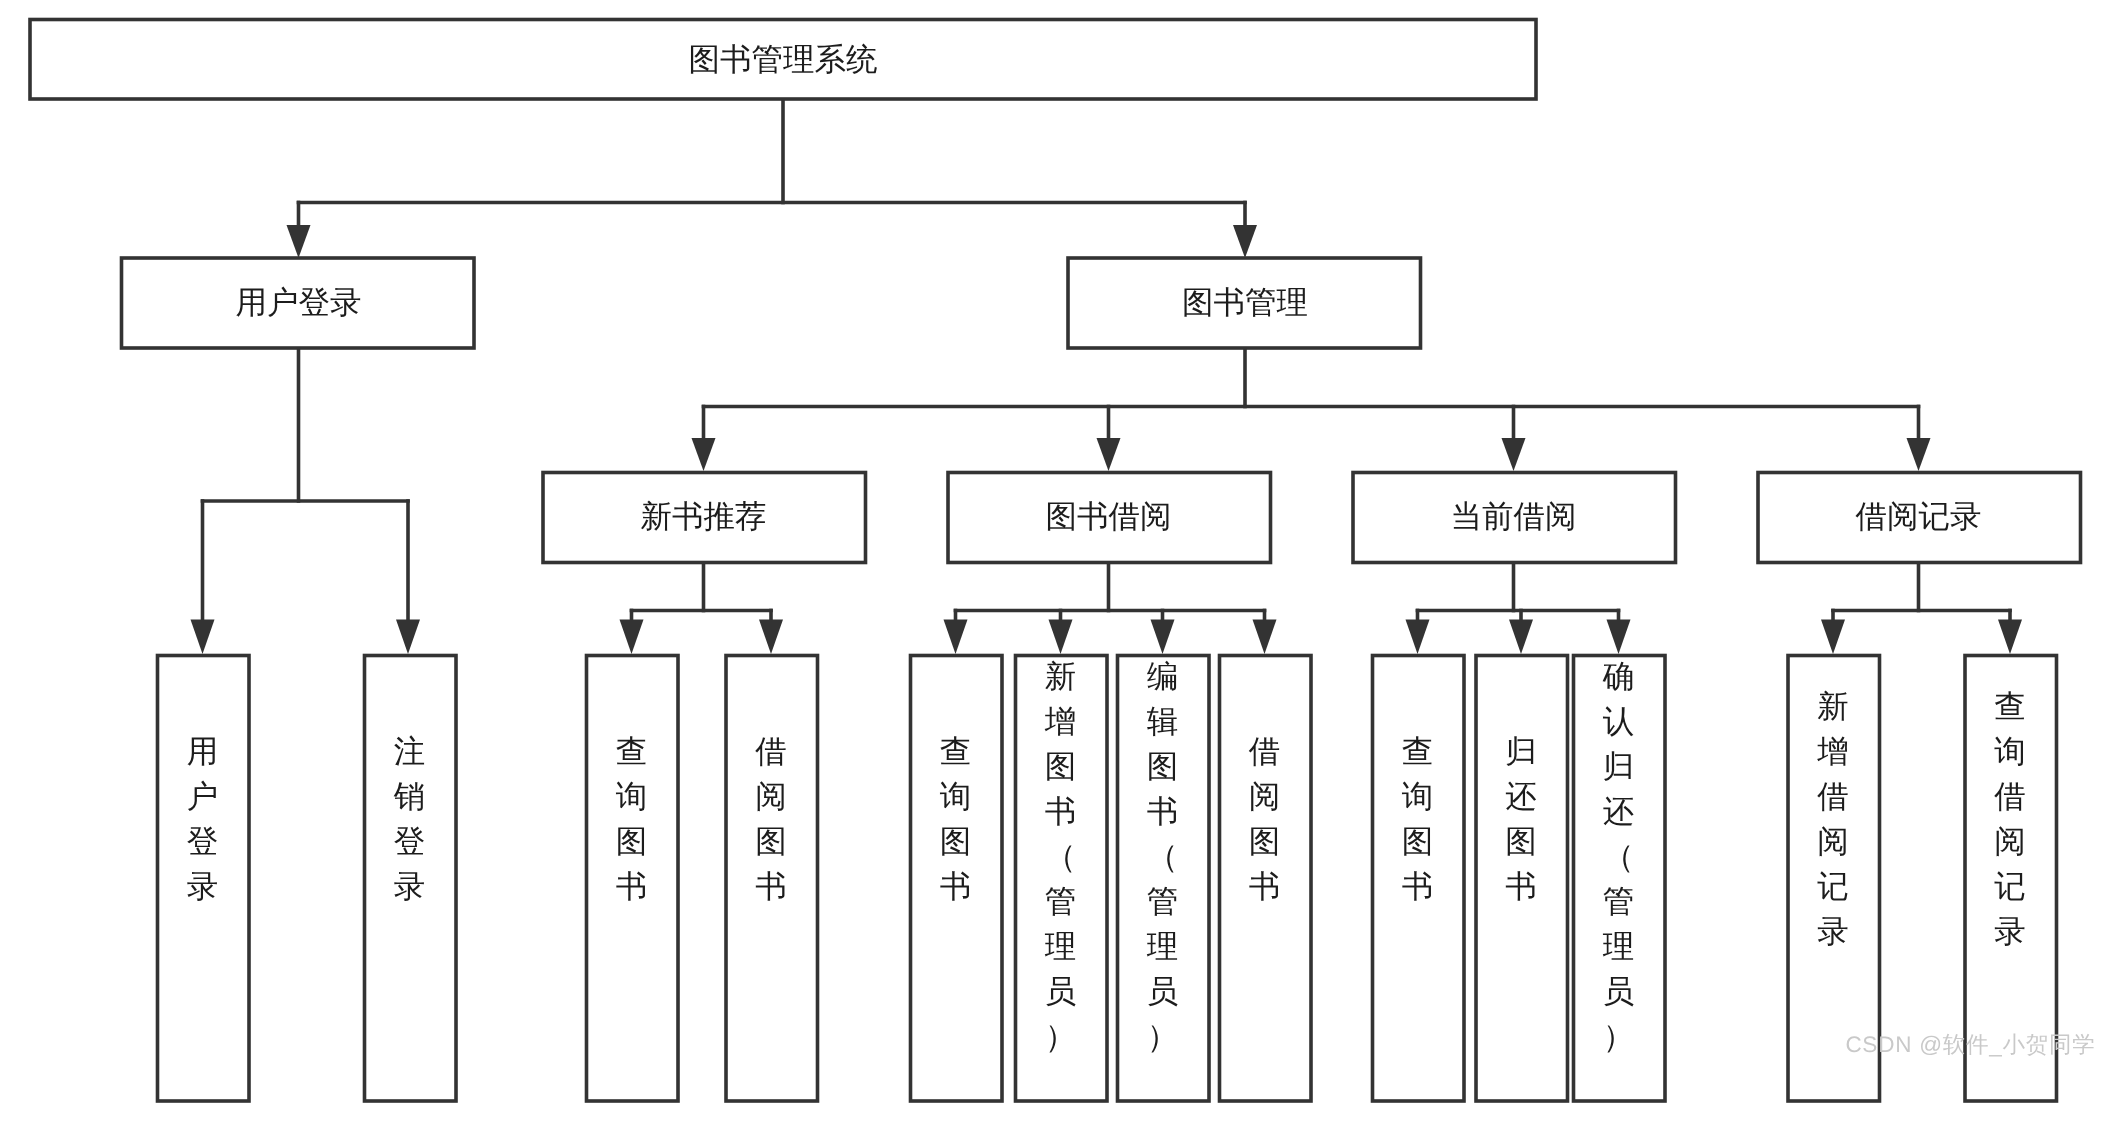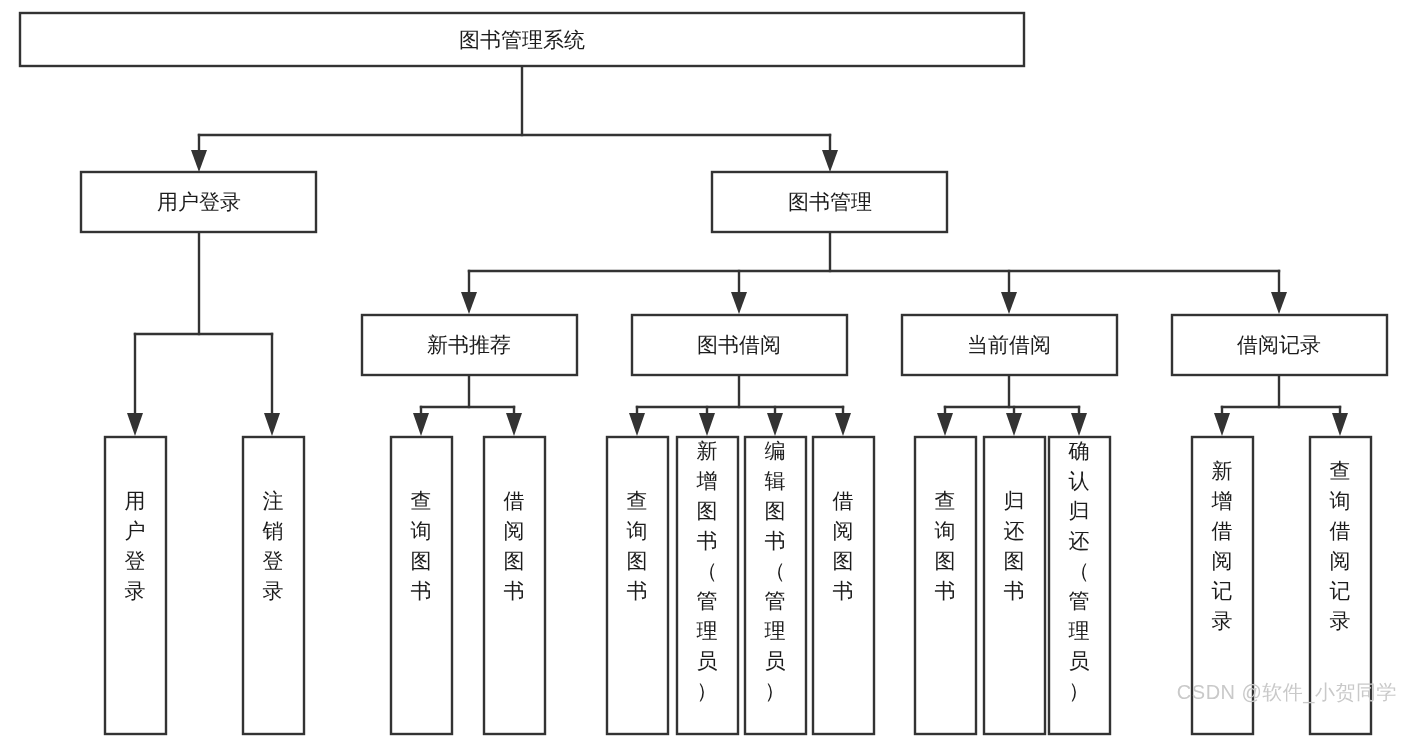--- a/index.html
+++ b/index.html
@@ -34,21 +34,21 @@
     stroke-width:2.4;
     fill:none;
     stroke-linecap:square;
   }
   .arrow-head{fill:#333333;stroke:none;}
   .watermark{
     position:absolute;
     right:8px;
     bottom:4px;
     color:#c9c9c9;
-    font-size:20px;
+    font-size:15px;
     font-family:"Liberation Sans","DejaVu Sans",sans-serif;
     letter-spacing:0.5px;
     white-space:nowrap;
     pointer-events:none;
   }
 </style>
 </head>
 <body>
 
 <div id="diagram-root">

